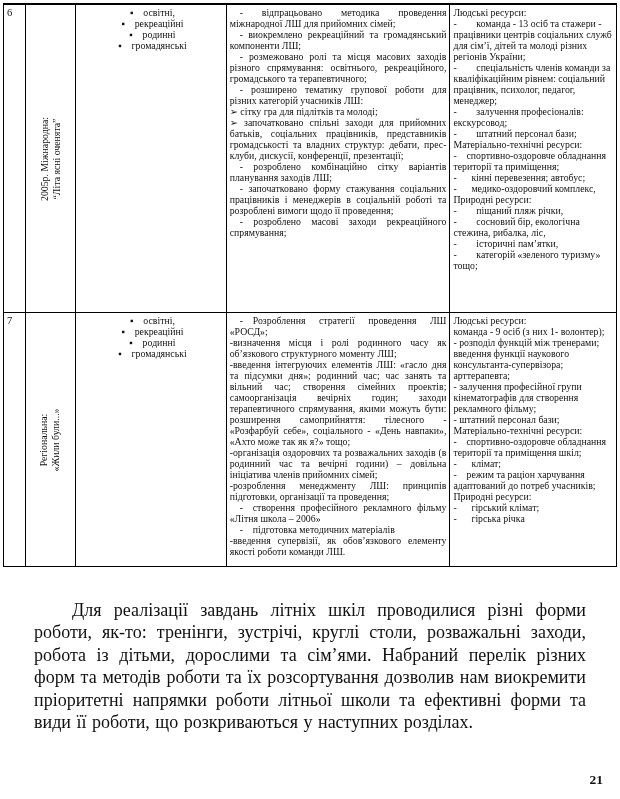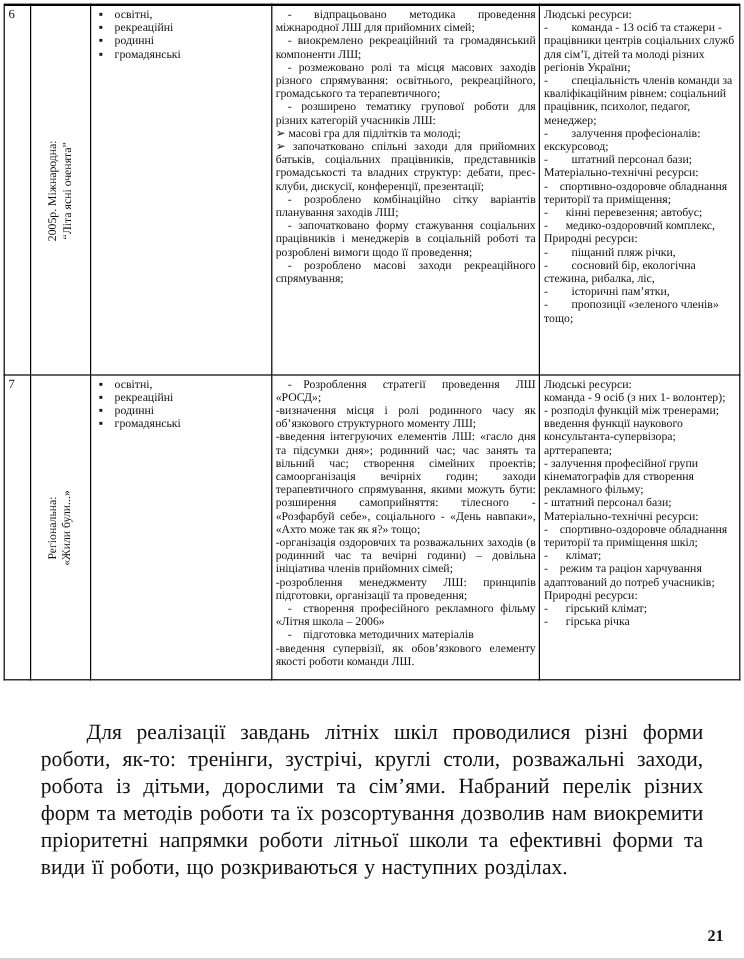--- a/index.html
+++ b/index.html
@@ -35,21 +35,21 @@
   .c-rot{ padding:0; }
   .rotwrap{ display:flex; align-items:center; justify-content:center; width:100%; }
   tr.r6 .rotwrap{ height:303px; } tr.r7 .rotwrap{ height:249px; }
   .rot{
     transform:rotate(-90deg);
     white-space:nowrap;
     text-align:center;
     font-size:9.8px;
     line-height:12px;
   }
-  .c-dir{ padding-top:3px; }
+  .c-dir{ padding-top:3px;text-align:center; }
   .c-con{ text-align:justify; }
   .c-res{ text-align:left; padding-left:4px; }
   .li{ margin:0; }
   .ind{ text-indent:10px; }
   .hdr{ font-weight:normal; }
   .c-dir .li{ padding-left:3px; }
   
   .bodytext{ padding:17px 19px 0 19px; }
   .para{
     font-size:18px;
@@ -94,41 +94,41 @@
             <div class="li">▪  освітні,</div>
             <div class="li">▪  рекреаційні</div>
             <div class="li">▪  родинні</div>
             <div class="li">▪  громадянські</div>
           </td>
       <td class="c-con">
             <div class="li ind">- відпрацьовано методика проведення міжнародної ЛШ для прийомних сімей;</div>
             <div class="li ind">- виокремлено рекреаційний та громадянський компоненти ЛШ;</div>
             <div class="li ind">- розмежовано ролі та місця масових заходів різного спрямування: освітнього, рекреаційного, громадського та терапевтичного;</div>
             <div class="li ind">- розширено тематику групової роботи для різних категорій учасників ЛШ:</div>
-            <div class="li">➢ масові гра для підлітків та молоді;</div>
+            <div class="li">➢ сітку гра для підлітків та молоді;</div>
             <div class="li">➢ започатковано спільні заходи для прийомних батьків, соціальних працівників, представників громадськості та владних структур: дебати, прес-клуби, дискусії, конференції, презентації;</div>
             <div class="li ind">- розроблено комбінаційно сітку варіантів планування заходів ЛШ;</div>
             <div class="li ind">- започатковано форму стажування соціальних працівників і менеджерів в соціальній роботі та розроблені вимоги щодо її проведення;</div>
             <div class="li ind">- розроблено масові заходи рекреаційного спрямування;</div>
           </td>
       <td class="c-res">
             <div class="li hdr">Людські ресурси:</div>
             <div class="li">-    команда - 13 осіб та стажери - працівники центрів соціальних служб для сім’ї, дітей та молоді різних регіонів України;</div>
             <div class="li">-    спеціальність членів команди за кваліфікаційним рівнем: соціальний працівник, психолог, педагог, менеджер;</div>
             <div class="li">-    залучення професіоналів: екскурсовод;</div>
             <div class="li">-    штатний персонал бази;</div>
             <div class="li hdr">Матеріально-технічні ресурси:</div>
             <div class="li">-  спортивно-оздоровче обладнання території та приміщення;</div>
             <div class="li">-   кінні перевезення; автобус;</div>
             <div class="li">-   медико-оздоровчий комплекс,</div>
             <div class="li hdr">Природні ресурси:</div>
             <div class="li">-    піщаний пляж річки,</div>
             <div class="li">-    сосновий бір, екологічна стежина, рибалка, ліс,</div>
             <div class="li">-    історичні пам’ятки,</div>
-            <div class="li">-    пропозиції «зеленого членів» тощо;</div>
+            <div class="li">-    категорій «зеленого туризму» тощо;</div>
           </td>
     </tr>
     <tr class="r7">
       <td class="c-num">7</td>
       <td class="c-rot">
         <div class="rotwrap">
           <div class="rot">
             <div>Регіональна:</div>
             <div>«Жили були...»</div>
           </div>

